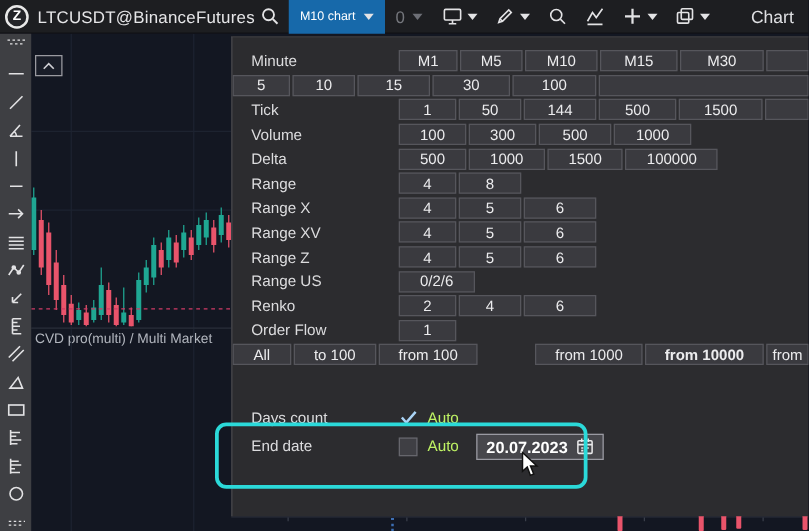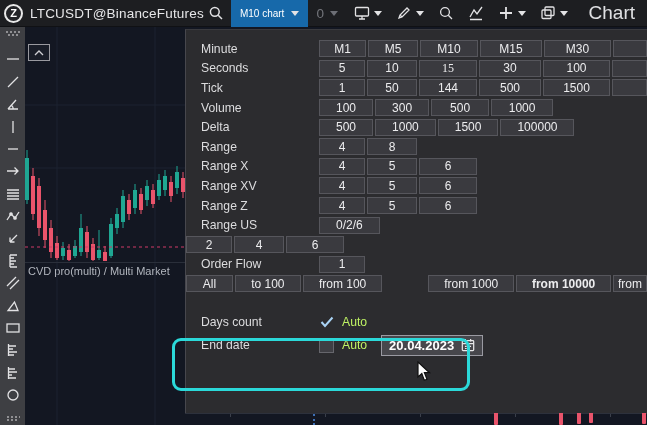--- a/index.html
+++ b/index.html
@@ -17,21 +17,21 @@
   .tb-icon{display:flex;align-items:center;justify-content:center;padding:0 4px;height:27px;}
   .tb-icon svg{display:block;}
   .chart-type{height:33px;background:#1769aa;color:#fff;display:flex;align-items:center;
               gap:7px;padding:0 9px;margin-left:3px;font-size:10px;white-space:nowrap;}
   .caret{width:0;height:0;border-left:4px solid transparent;border-right:4px solid transparent;
          border-top:5px solid #e3e3e5;display:inline-block;}
   .caret.dim{border-top-color:#6d6f76;}
   .counter{color:#74767c;display:flex;align-items:center;gap:6px;padding:0 8px;font-size:13.5px;}
   .tools{display:flex;align-items:center;gap:2px;margin-left:2px;}
   .tool-btn{display:flex;align-items:center;gap:4px;padding:0 6px;height:27px;}
-  .chart-label{margin-left:auto;margin-right:12px;font-size:19px;color:#dfe0e3;}
+  .chart-label{margin-left:auto;margin-right:12px;font-size:14px;color:#dfe0e3;}
 
   
   .sidebar{position:absolute;left:0;top:27px;width:25px;height:398px;background:#3e3f43;
            display:flex;flex-direction:column;align-items:center;padding-top:1px;
            box-sizing:border-box;overflow:hidden;}
   .sb-item{width:18px;height:18px;margin-bottom:4.4px;display:flex;align-items:center;
            justify-content:center;flex:0 0 auto;}
   .sb-item svg{display:block;}
 
   
@@ -56,21 +56,21 @@
          overflow:hidden;z-index:2;}
   .rows{padding-top:9px;}
   .prow{height:19.6px;display:flex;align-items:center;}
   .plabel{width:118px;padding-left:15px;font-size:12.2px;color:#dcdcde;flex:0 0 auto;
           white-space:nowrap;}
   .pcells{display:flex;gap:2px;flex:1;min-width:0;}
   .pcell{background:#3a3a3f;border:1px solid #56565c;height:17px;box-sizing:border-box;
          display:flex;align-items:center;justify-content:center;font-size:12px;color:#ececee;
          padding:0 16px;white-space:nowrap;}
   .pcell.partial{flex:1;min-width:0;overflow:hidden;}
-  .bottom-rows{margin-top:17px;}
+  .bottom-rows{margin-top:29px;}
   .brow{height:23px;display:flex;align-items:center;}
   .blabel{width:118px;padding-left:15px;font-size:12.2px;color:#dcdcde;flex:0 0 auto;}
   .checkbox{width:15px;height:15px;box-sizing:border-box;display:flex;align-items:center;
             justify-content:center;}
   .checkbox.unchecked{background:#3f3f44;border:1px solid #66666c;}
   .auto-label{margin-left:8px;font-size:12.2px;color:#bef264;}
   .date-field{margin-left:14px;display:flex;align-items:center;gap:7px;background:#47474c;
               border:1px solid #9a9aa2;padding:2px 7px;font-size:13px;font-weight:600;
               color:#ffffff;}
 
@@ -333,25 +333,24 @@
           <div class="pcells">
             <div class="pcell" style="min-width: 46px;">M1</div>
             <div class="pcell" style="min-width: 50px;">M5</div>
             <div class="pcell" style="min-width: 58px;">M10</div>
             <div class="pcell" style="min-width: 62px; text-align: center;">M15</div>
             <div class="pcell" style="min-width: 67px;">M30</div>
             <div class="pcell partial"></div>
           </div>
         </div>
         <div class="prow">
-          <div class="plabel">Seconds</div>
           <div class="pcells">
             <div class="pcell" style="min-width: 46px;">5</div>
             <div class="pcell" style="min-width: 50px;">10</div>
-            <div class="pcell" style="min-width: 58px; font-family: Liberation Serif, serif;">15</div>
+            <div class="pcell" style="min-width: 58px;">15</div>
             <div class="pcell" style="min-width: 62px;">30</div>
             <div class="pcell" style="min-width: 67px;">100</div>
             <div class="pcell partial"></div>
           </div>
         </div>
         <div class="prow">
           <div class="plabel">Tick</div>
           <div class="pcells">
             <div class="pcell" style="min-width: 46px;">1</div>
             <div class="pcell" style="min-width: 50px;">50</div>
@@ -410,20 +409,21 @@
             <div class="pcell" style="min-width: 58px;">6</div>
           </div>
         </div>
         <div class="prow">
           <div class="plabel">Range US</div>
           <div class="pcells">
             <div class="pcell" style="min-width: 46px;">0/2/6</div>
           </div>
         </div>
         <div class="prow">
+          <div class="plabel">Renko</div>
           <div class="pcells">
             <div class="pcell" style="min-width: 46px;">2</div>
             <div class="pcell" style="min-width: 50px;">4</div>
             <div class="pcell" style="min-width: 58px;">6</div>
           </div>
         </div>
         <div class="prow">
           <div class="plabel">Order Flow</div>
           <div class="pcells">
             <div class="pcell" style="min-width: 46px;">1</div>
@@ -448,21 +448,21 @@
               <path d="M1.5 6 L5 10 L12.5 1.5"></path>
             </svg>
         </div>
         <div class="auto-label">Auto</div>
       </div>
       <div class="brow">
         <div class="blabel">End date</div>
         <div class="checkbox unchecked"></div>
         <div class="auto-label">Auto</div>
         <div class="date-field">
-          <span>20.04.2023</span>
+          <span>20.07.2023</span>
           <svg width="14" height="14" viewBox="0 0 16 16" fill="none" stroke="#e8e8ea" stroke-width="1.4">
             <rect x="1.5" y="3" width="13" height="11.5" rx="1"></rect>
             <path d="M1.5 6.5 H14.5 M5 1 V4 M11 1 V4 M4.5 9.5 H6.5 M9.5 9.5 H11.5 M4.5 12 H6.5"></path>
           </svg>
         </div>
       </div>
     </div>
   </div>
 
   <div class="highlight-rect"></div>

